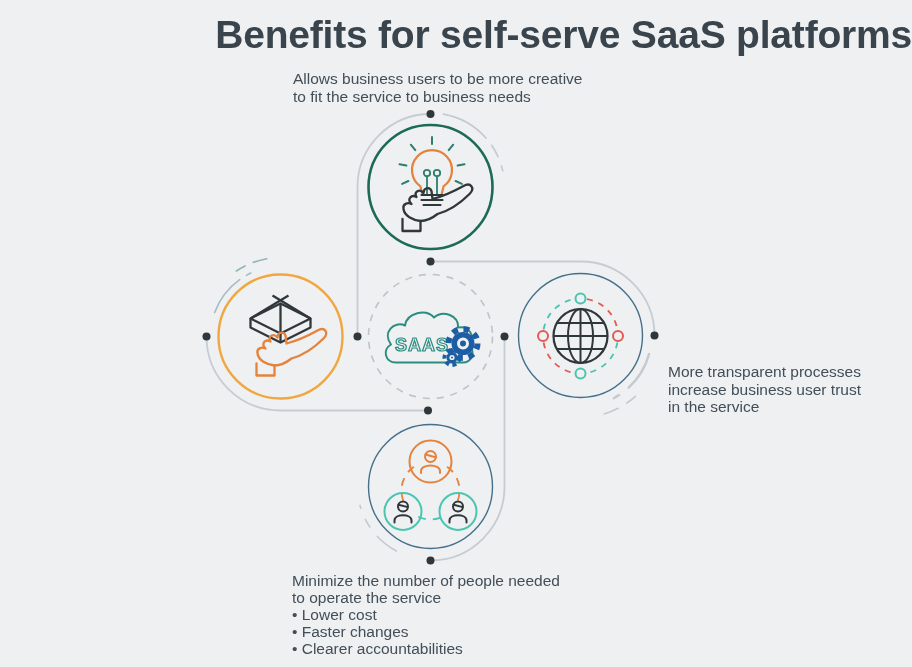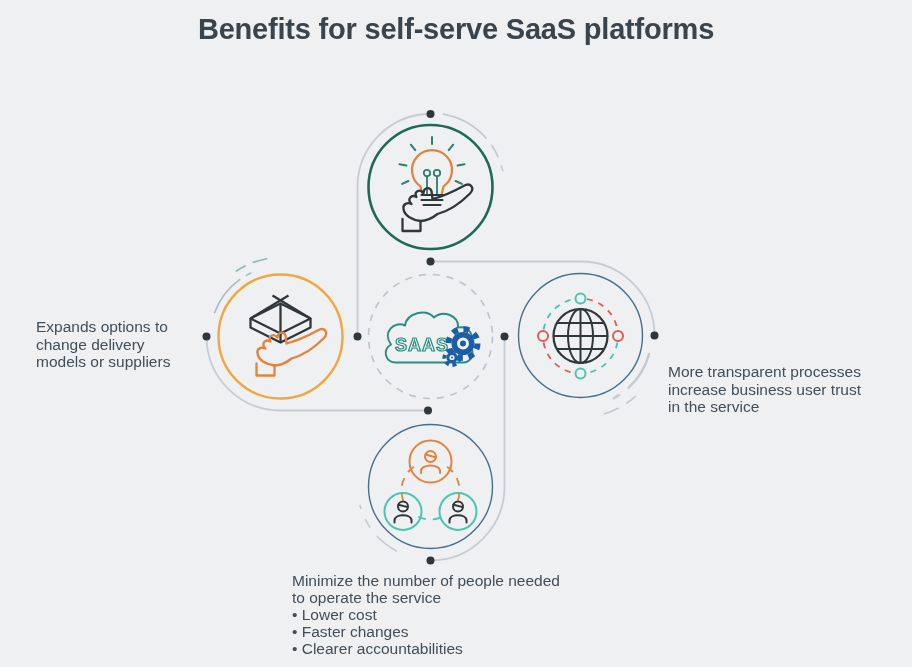--- a/index.html
+++ b/index.html
@@ -5,22 +5,22 @@
   html,body{margin:0;padding:0;}
   body{
     width:912px;height:667px;
     background:var(--bg,#eef0f2);
     font-family:"Liberation Sans",sans-serif;
     overflow:hidden;
   }
   .canvas{position:relative;width:912px;height:667px;background:var(--bg,#eef0f2);}
   .title{
     position:absolute;left:0;right:0;top:13px;
-    text-align:center;
-    font-size:29px;font-weight:bold;letter-spacing:-0.2px;
+    text-align:right;
+    font-size:39px;font-weight:bold;letter-spacing:-0.2px;
     color:var(--title_text,#3a444d);
   }
   .label{
     position:absolute;
     font-size:15.5px;line-height:17.5px;
     color:var(--body_text,#434e57);
     white-space:pre-line;
   }
   .label-top{left:293px;top:70px;}
   .label-left{left:36px;top:318px;}
@@ -166,23 +166,22 @@
       </g>
       <g transform="translate(19,21)">
         <circle r="7.5" fill="none" stroke="var(--gear)" stroke-width="4" stroke-dasharray="3.9 3.5"></circle>
         <circle r="5.5" fill="var(--gear)"></circle>
         <circle r="1.8" fill="none" stroke="var(--bg)" stroke-width="1.6"></circle>
       </g>
     </g>
   </svg>
 
   <div class="title">Benefits for self-serve SaaS platforms</div>
-  <div class="label label-left">Expands options to
-change delivery
-models or suppliers</div>
+  <div class="label label-top">Allows business users to be more creative
+to fit the service to business needs</div>
   <div class="label label-right">More transparent processes
 increase business user trust
 in the service</div>
   <div class="label label-bottom">Minimize the number of people needed
 to operate the service
 • Lower cost
 • Faster changes
 • Clearer accountabilities</div>
 </div>
 

